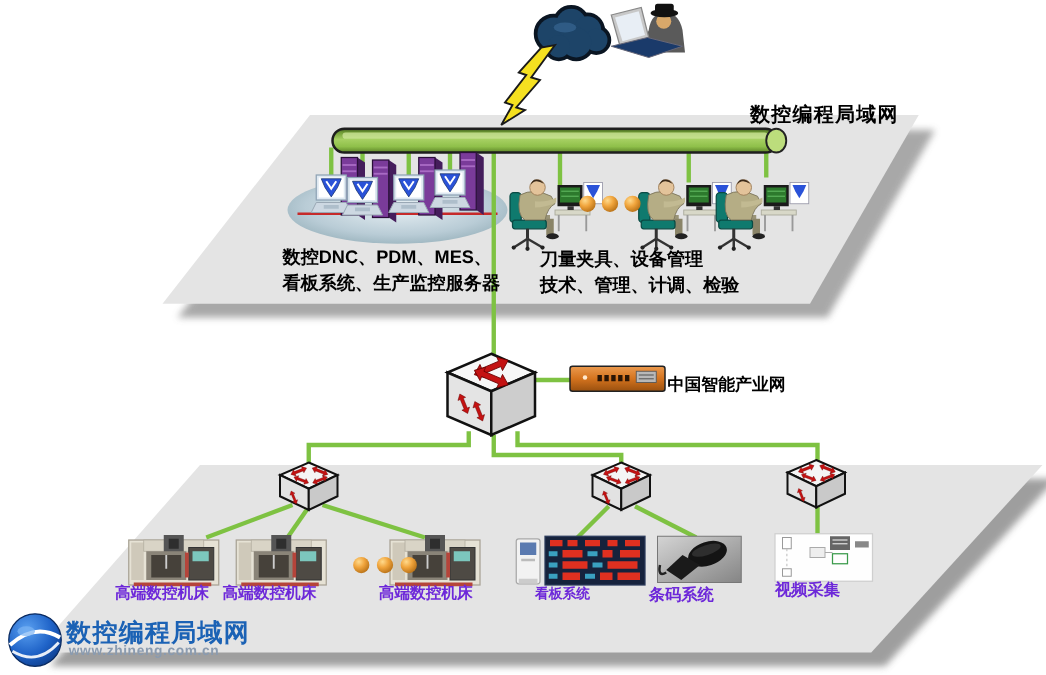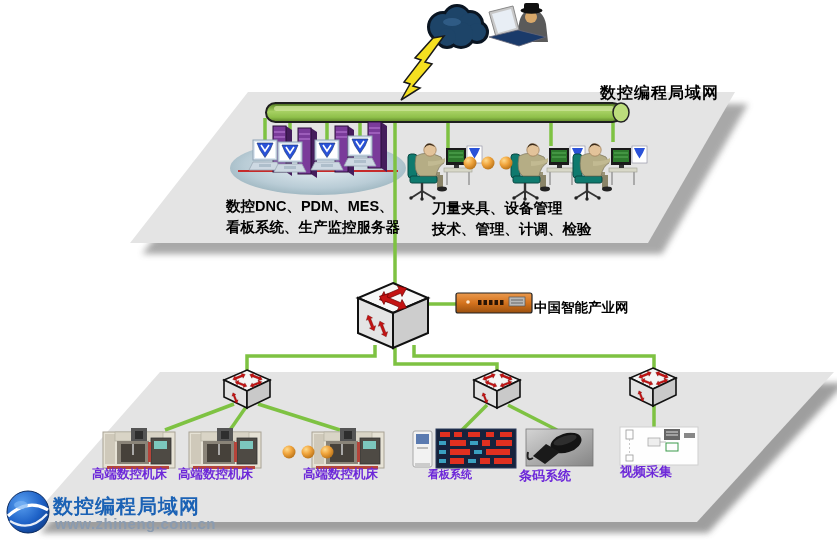--- a/index.html
+++ b/index.html
@@ -15,21 +15,21 @@
   .cap-staff{left:432px;top:198px;}
   .lbl-threat{left:534px;top:300px;font-size:13.5px;}
   .dev-lbl{position:absolute;font-weight:bold;color:#6d28d9;font-size:12.5px;text-align:left;white-space:nowrap;}
   .lbl-m1{left:92px;width:96px;top:466px;}
   .lbl-m2{left:178px;width:96px;top:466px;}
   .lbl-m3{left:303px;width:96px;top:466px;}
   .lbl-kanban{left:428px;width:90px;top:467px;font-size:11px;}
   .lbl-barcode{left:519px;width:90px;top:467px;font-size:13px;}
   .lbl-video{left:620px;width:90px;top:463px;font-size:13px;}
   .wm-name{position:absolute;left:53px;top:493px;font-size:20px;font-weight:bold;color:#1b62b5;letter-spacing:1px;}
-  .wm-url{position:absolute;left:55px;top:515px;font-size:15px;font-weight:bold;color:#8a9bb0;letter-spacing:.5px;}
+  .wm-url{position:absolute;left:55px;top:515px;font-size:11px;font-weight:bold;color:#8a9bb0;letter-spacing:.5px;}
 </style>
 </head>
 <body>
 
 <div class="stage">
 
 <svg width="837" height="540" viewBox="0 0 837 540">
   <defs>
     <linearGradient id="busGrad" x1="0" y1="0" x2="0" y2="1">
       <stop offset="0" stop-color="#3f5b1e"></stop>

